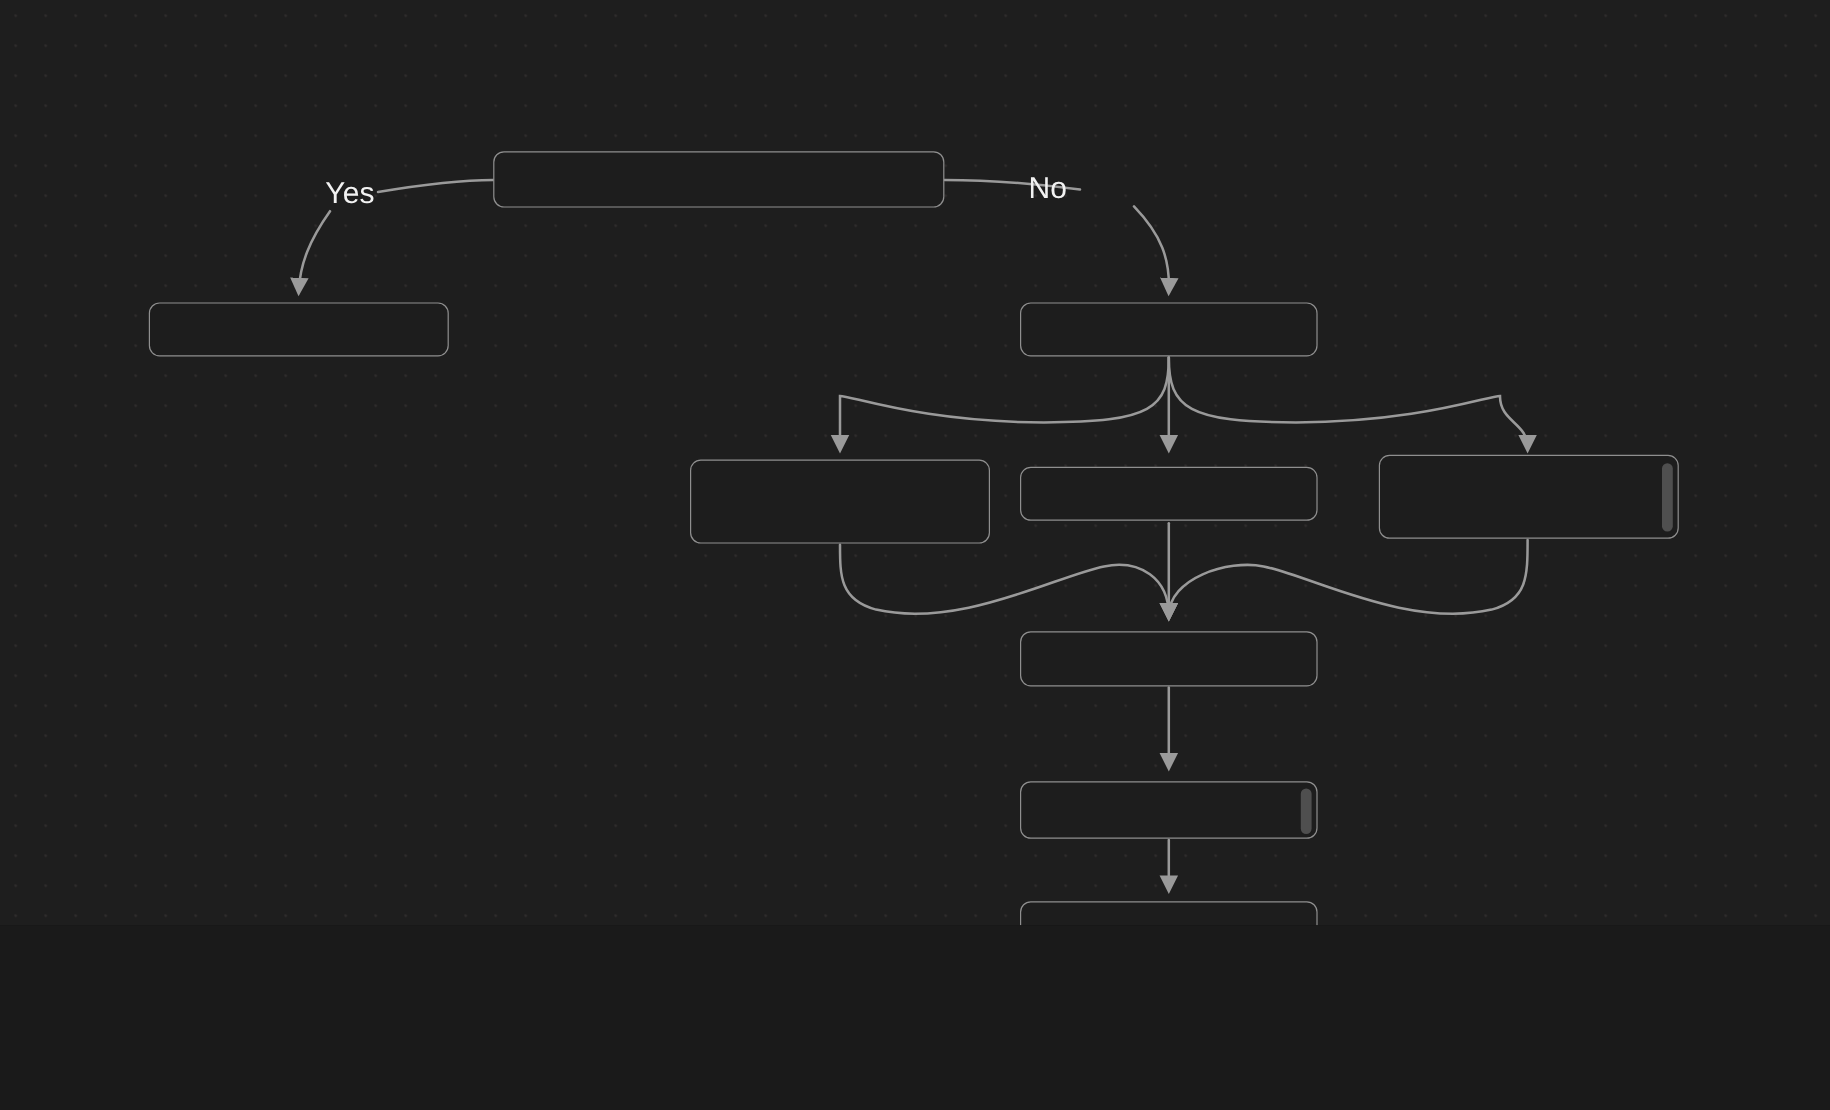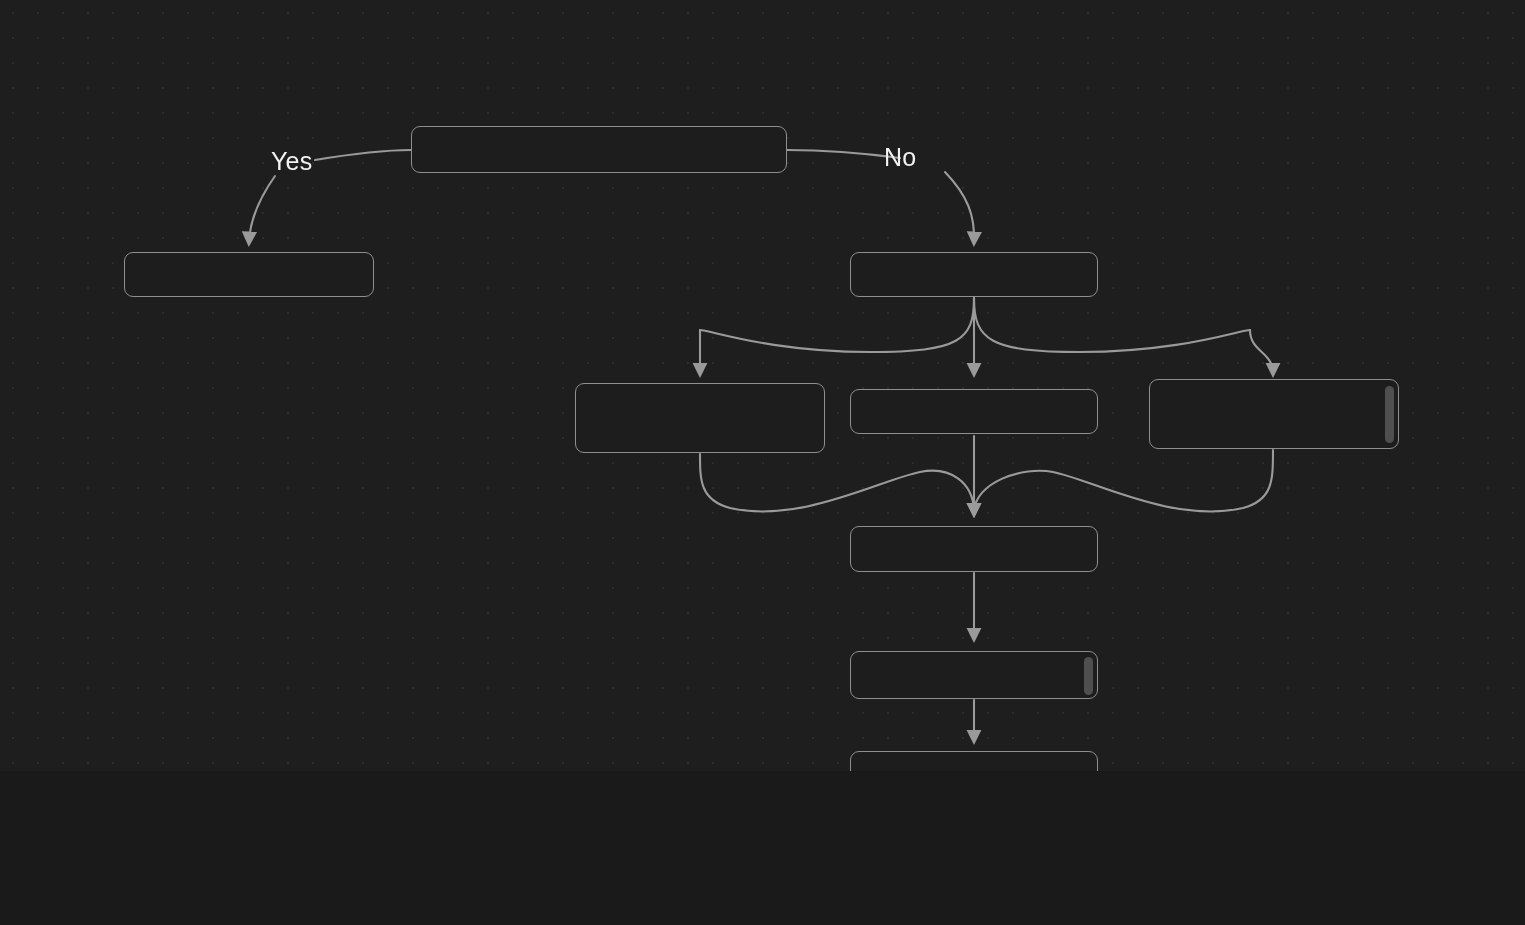--- a/index.html
+++ b/index.html
@@ -96,21 +96,21 @@
 
       <path d="M 974 700 L 974 740" marker-end="url(#arrow)"></path>
     </g>
   </svg>
 
   <div class="node" style="left:411px; top:126px; width:376px; height:47px; padding-top:7px;">
     
   </div>
 
   <div class="edge-label" style="left:271px; top:147px;">Yes</div>
-  <div class="edge-label" style="left:884px; top:143px;">No</div>
+  <div class="edge-label" style="left:857px; top:143px;">No</div>
 
   <div class="node" style="left:124px; top:252px; width:250px; height:45px;">
     
   </div>
 
   <div class="node" style="left:850px; top:252px; width:248px; height:45px;">
     
   </div>
 
   <div class="node" style="left:575px; top:383px; width:250px; height:70px;">

